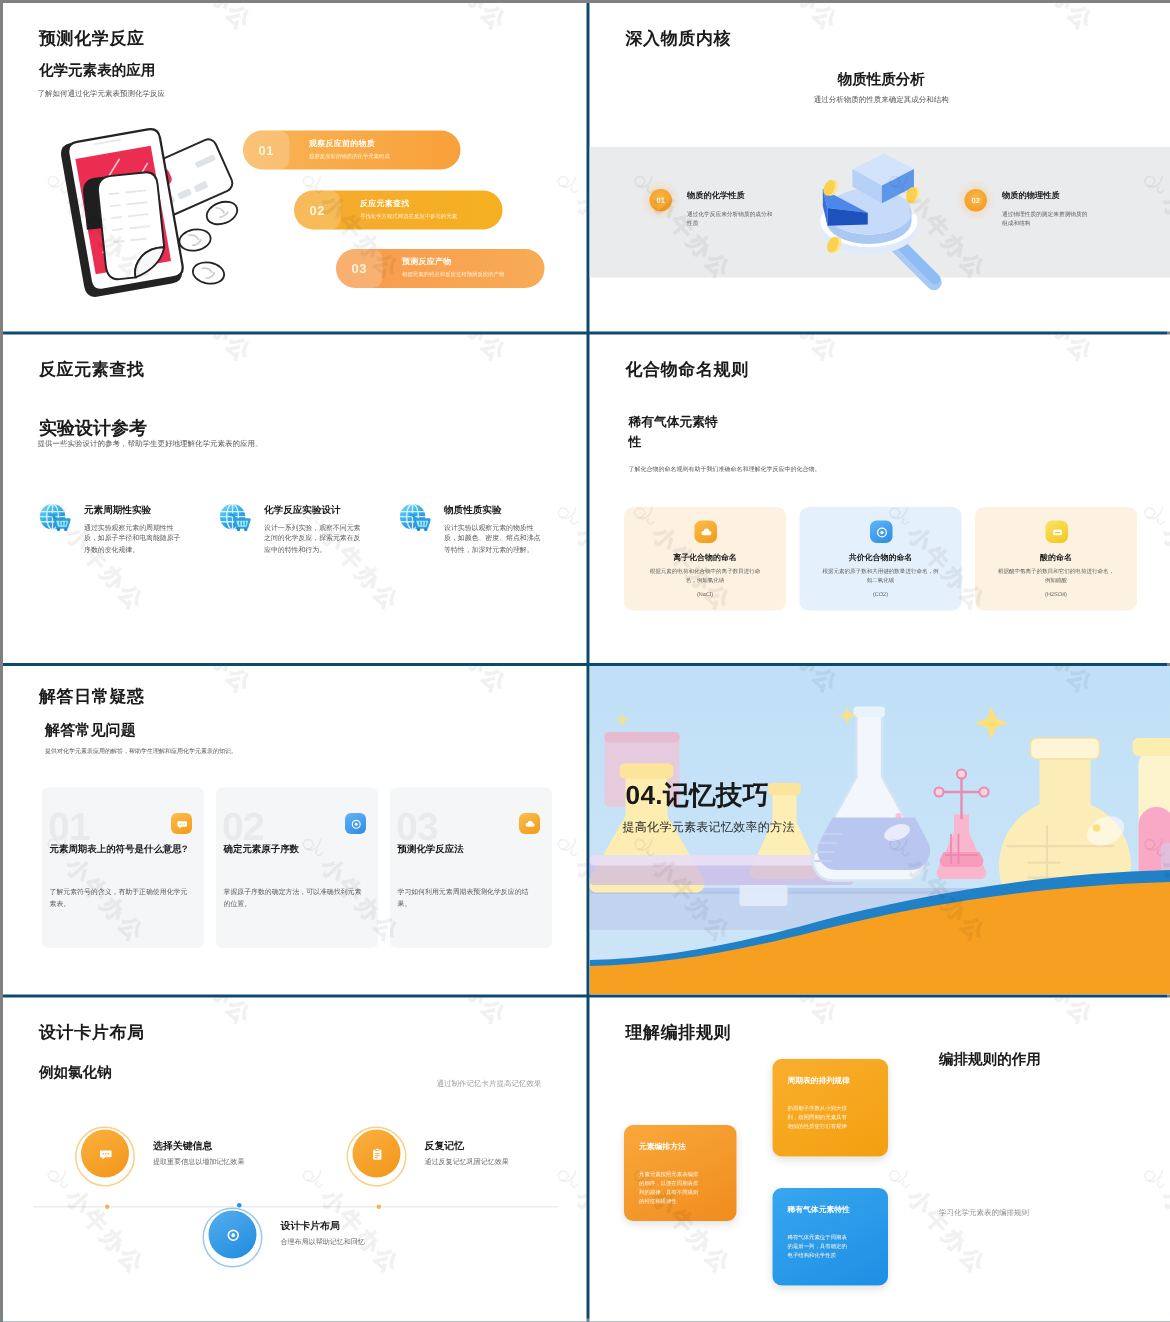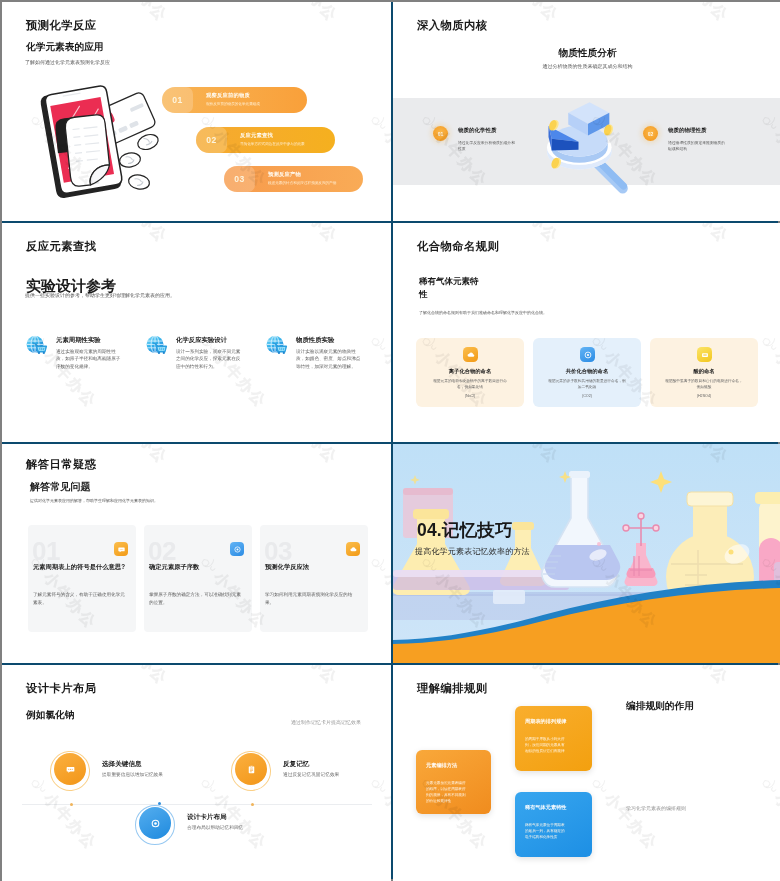--- a/index.html
+++ b/index.html
@@ -298,21 +298,21 @@
               <path d="M7.2 9.3 3.2 12.4l1.2 4.9 4.8 1.5 3.4-3.6-1-5z"></path>
               <path d="M12.4 2.2c2.1 2.3 3.2 5.1 3.2 8.1 0 3.6-1.6 6.2-4.6 7.6"></path>
               <path d="M17.6 11.1c0 2.2 1.1 3.3 3.1 3.3 1.7 0 2.6-1 2.6-2.8v-2.1"></path>
             </g>
           </svg>小牛办公</div>
       </div>
     </div>
 
   <div class="slide">
     <div class="ttl" style="left:24px;top:16px">反应元素查找</div>
-    <div class="hd" style="left:24px;top:54px;font-size:15px">实验设计参考</div>
+    <div class="hd" style="left:24px;top:54px;font-size:12px">实验设计参考</div>
     <div class="dsc" style="left:23px;top:69px;font-size:5px">提供一些实验设计的参考，帮助学生更好地理解化学元素表的应用。</div>
 
     <div class="s3-item" style="left:24px;top:111px">
       <svg class="s3-ic" viewBox="0 0 39 38">
           <use href="#globecart"></use>
         </svg>
       <div class="s3-t">元素周期性实验</div>
       <div class="s3-d">通过实验观察元素的周期性性质，如原子半径和电离能随原子序数的变化规律。</div>
     </div>
     <div class="s3-item" style="left:144px;top:111px">

